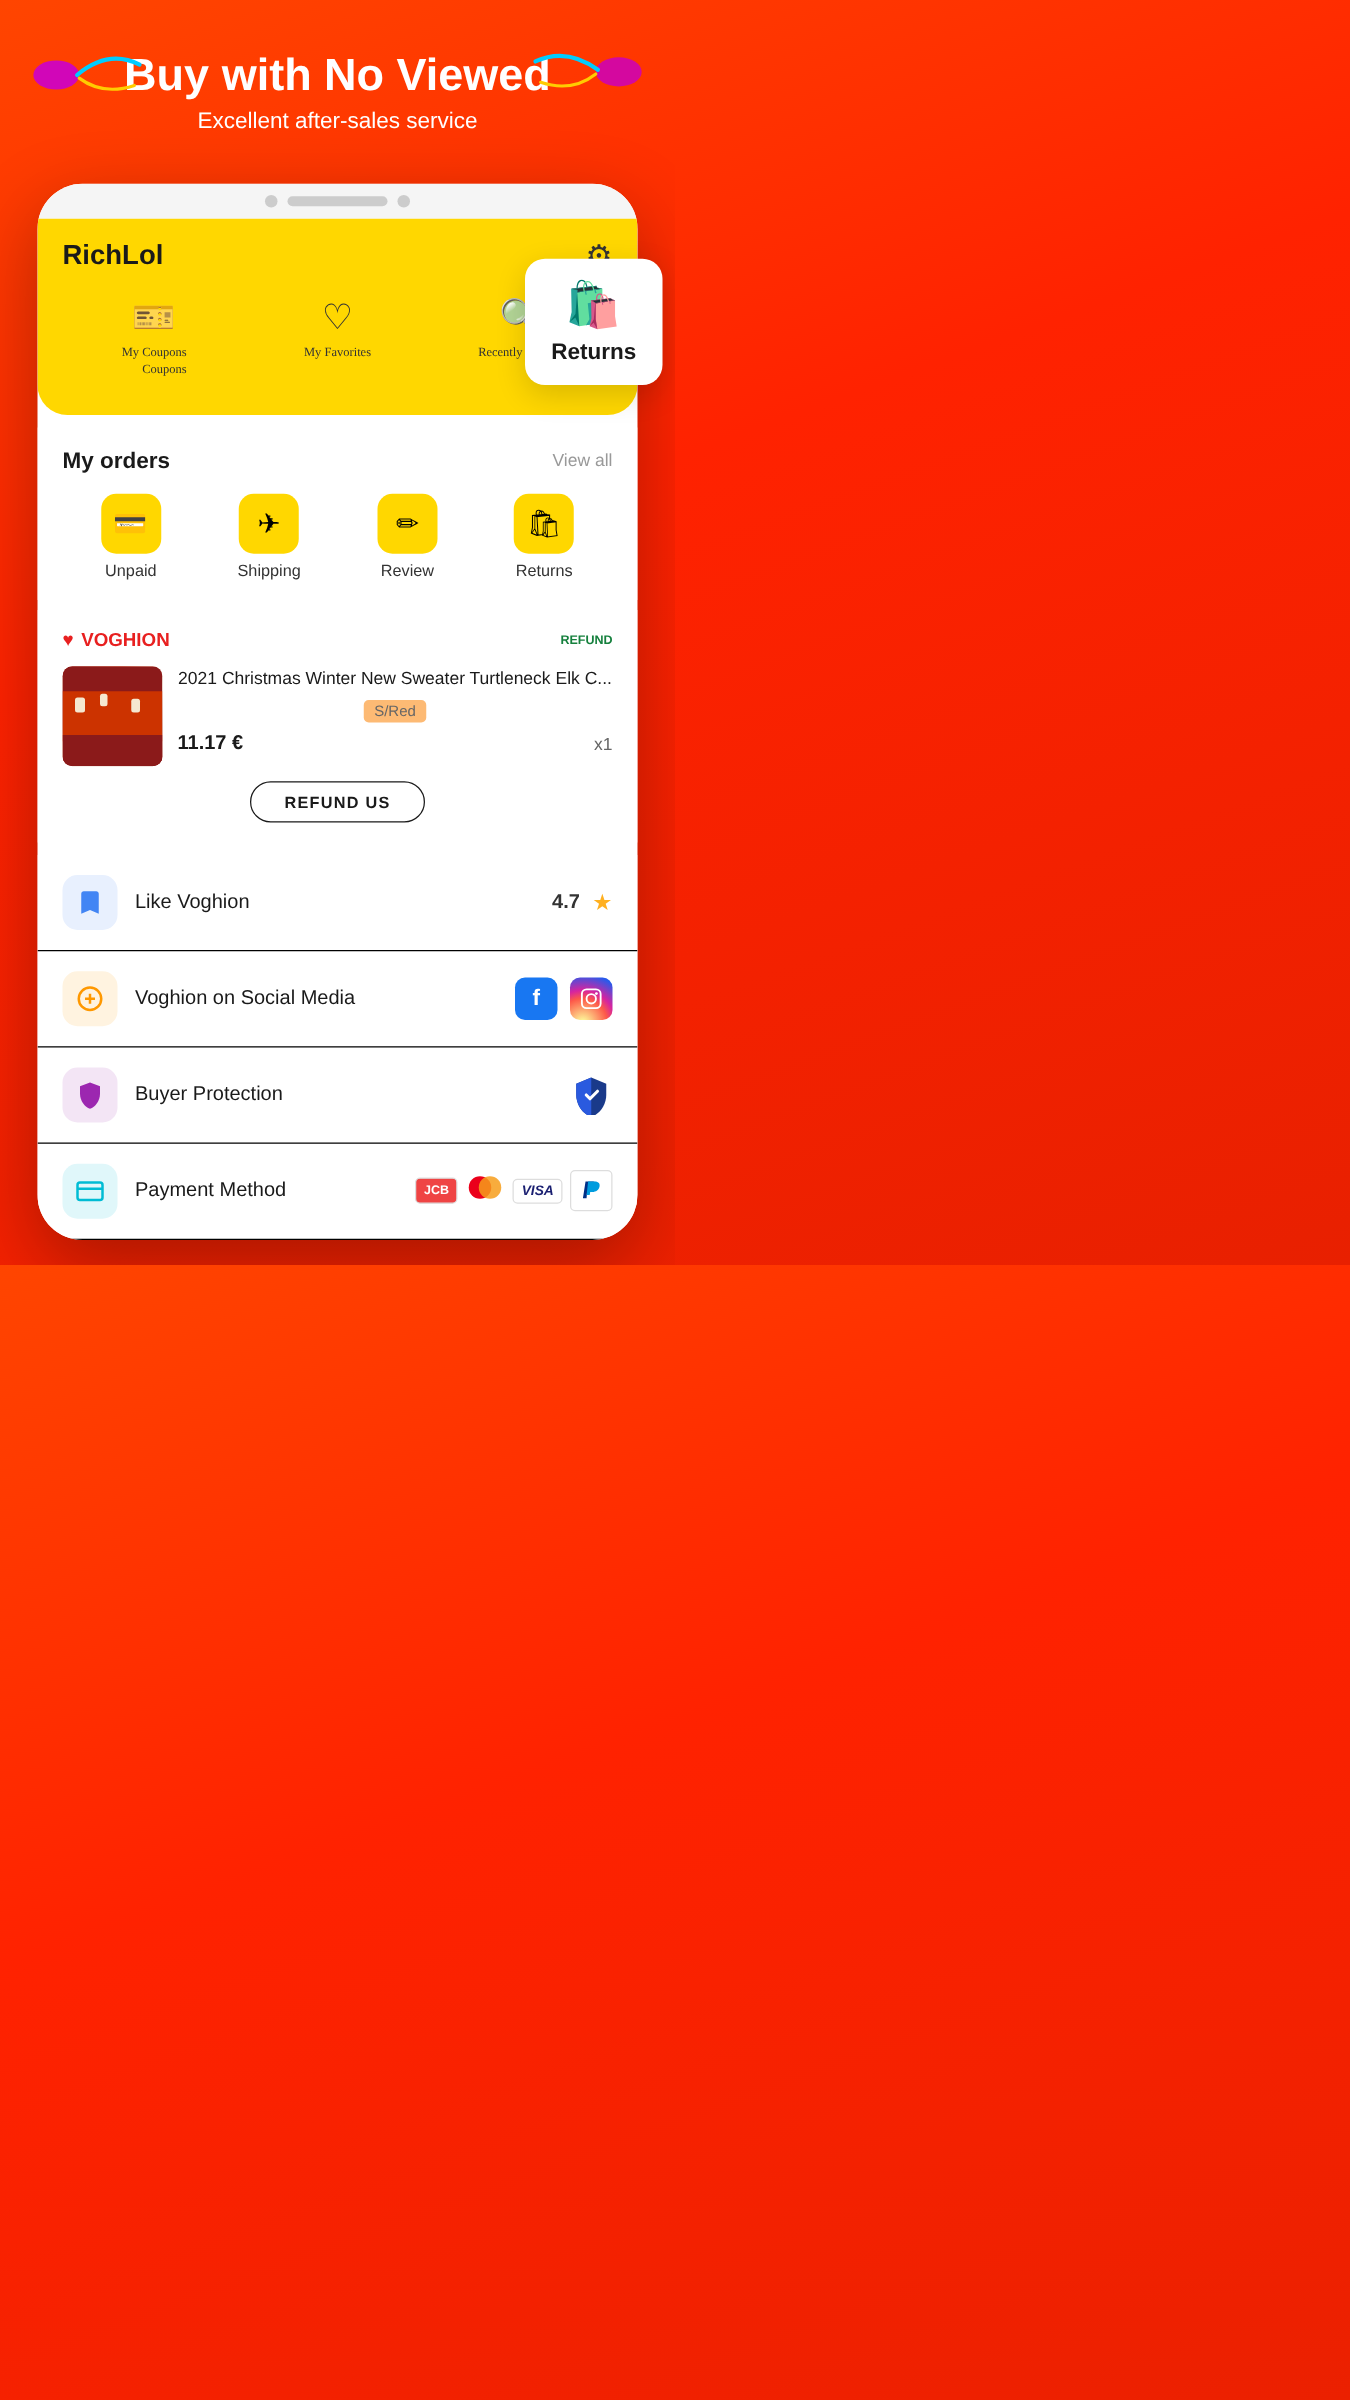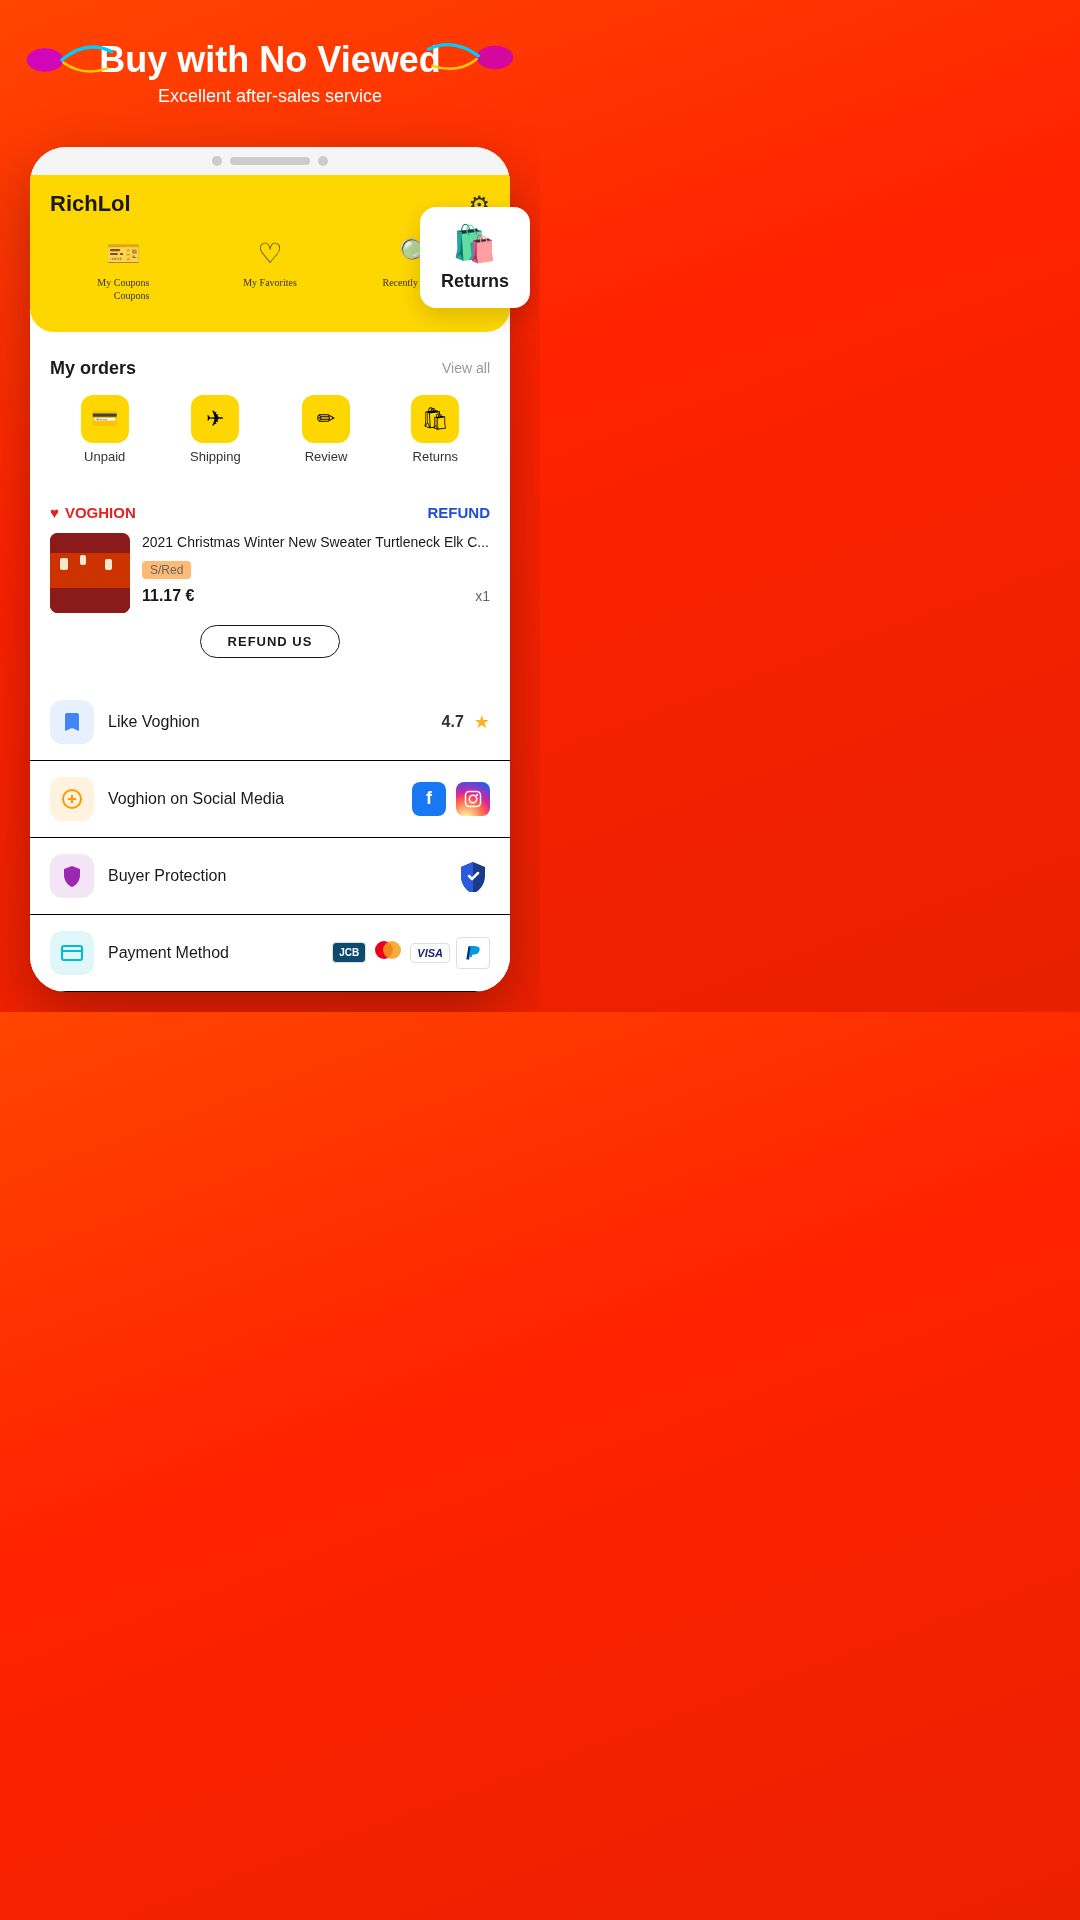--- a/index.html
+++ b/index.html
@@ -209,28 +209,29 @@
     }
     .brand-name {
       font-size: 15px;
       font-weight: 600;
       color: #e82020;
       display: flex;
       align-items: center;
       gap: 6px;
     }
     .refund-badge {
-      font-size: 15px;
-      color: #1d4ed8;
+      font-size: 10px;
+      color: #15803d;
       font-weight: 600;
     }
     .order-item-row {
       display: flex;
       gap: 12px;
       margin-bottom: 12px;
+      text-align: center;
     }
     .order-item-img {
       width: 80px;
       height: 80px;
       border-radius: 8px;
       background: #f0e0d0;
       overflow: hidden;
       flex-shrink: 0;
     }
     .sweater-img {
@@ -366,21 +367,21 @@
       gap: 6px;
       align-items: center;
     }
     .pay-badge {
       font-size: 10px;
       font-weight: 700;
       padding: 4px 6px;
       border-radius: 4px;
       border: 1px solid #ddd;
     }
-    .pay-jcb { background: #0c4a6e; color: white; margin-left: 48px; }
+    .pay-jcb { background: #ef4444; color: white; margin-left: 48px; }
     .pay-pp { background: white; color: #003087; }
   </style>
 </head>
 <body>
 
 <div class="hero-section">
 
   <svg class="decoration-left" viewBox="0 0 120 70">
     <ellipse cx="30" cy="35" rx="22" ry="14" fill="#cc00cc" opacity="0.9"></ellipse>
     <path d="M50 35 Q80 10 110 25" stroke="#00ccff" stroke-width="4" fill="none" stroke-linecap="round"></path>

